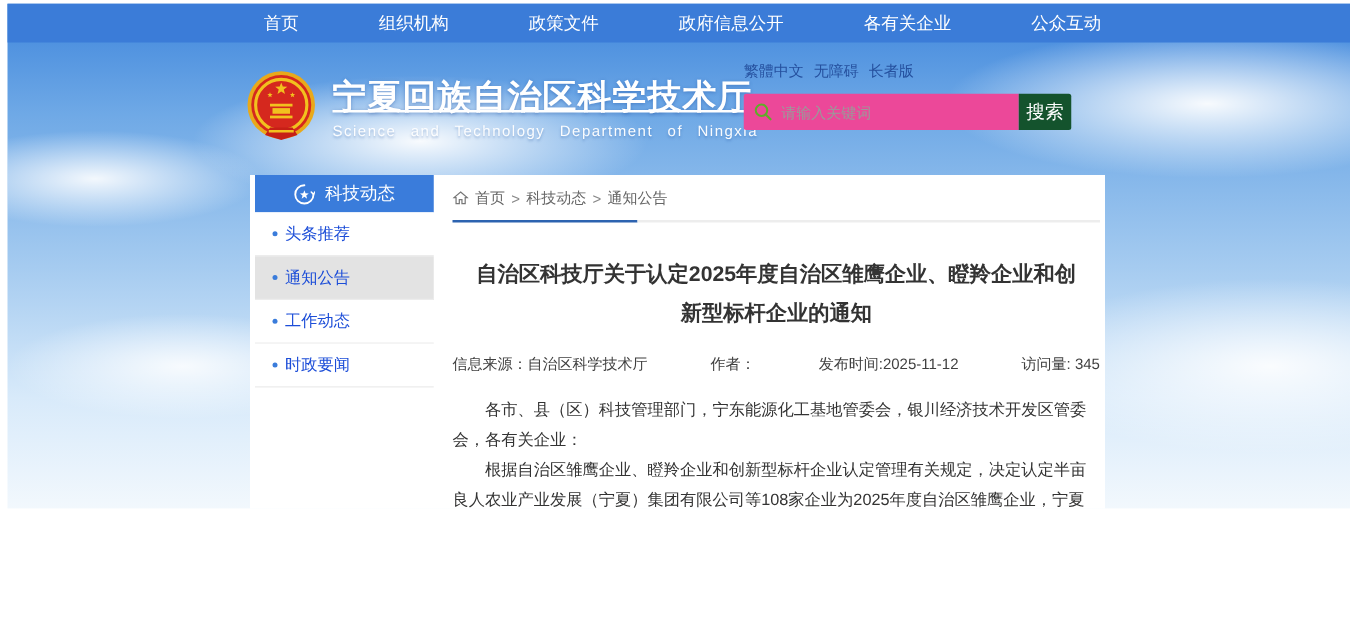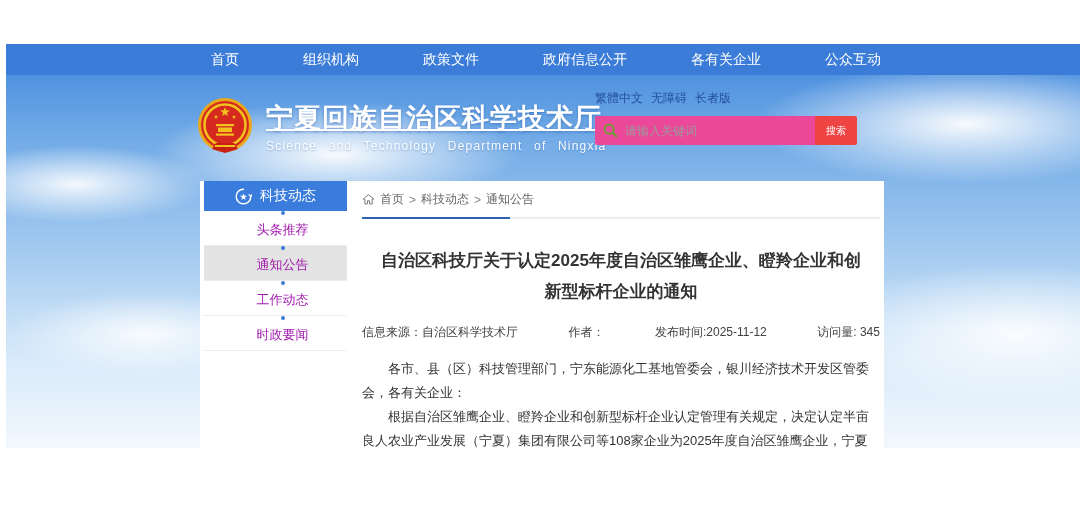--- a/index.html
+++ b/index.html
@@ -1,19 +1,19 @@
 <!DOCTYPE html>
 <html><head>
 <meta charset="utf-8">
 <style>
   * { margin:0; padding:0; box-sizing:border-box; }
   html,body { background:#ffffff; }
   body { font-family:"Liberation Sans","DejaVu Sans",sans-serif; }
   .page{
-    position:relative; width:1080px; height:407px; overflow:hidden; background:#ffffff;margin-top:41px;
+    position:relative; width:1080px; height:407px; overflow:hidden; background:#ffffff;
   }
   .sky{
     position:absolute; left:6px; top:3px; right:0; bottom:0;
     background:
       radial-gradient(ellipse 260px 75px at 330px 110px, rgba(255,255,255,.95), rgba(255,255,255,0) 70%),
       radial-gradient(ellipse 200px 60px at 140px 290px, rgba(255,255,255,.85), rgba(255,255,255,0) 70%),
       radial-gradient(ellipse 300px 85px at 960px 80px, rgba(255,255,255,.95), rgba(255,255,255,0) 70%),
       radial-gradient(ellipse 300px 100px at 1010px 290px, rgba(255,255,255,.9), rgba(255,255,255,0) 70%),
       radial-gradient(ellipse 190px 55px at 70px 140px, rgba(255,255,255,.9), rgba(255,255,255,0) 70%),
       radial-gradient(ellipse 240px 70px at 560px 330px, rgba(255,255,255,.8), rgba(255,255,255,0) 70%),
@@ -52,36 +52,36 @@
   .search-field{
     flex:1; background:#ec4899; display:flex; align-items:center; padding:0 8px;
     border-radius:2px 0 0 2px;
   }
   .search-field input{
     border:none; outline:none; flex:1; font-size:12px; color:#333;
     font-family:"Liberation Sans","DejaVu Sans",sans-serif; background:transparent;
   }
   .search-field input::placeholder{ color:#9a9a9a; }
   .search-btn{
-    width:42px; background:#ef4444; color:#fff; font-size:10px; border:none; cursor:pointer;
+    width:42px; background:#14532d; color:#fff; font-size:15px; border:none; cursor:pointer;
     border-radius:0 2px 2px 0; font-family:"Liberation Sans","DejaVu Sans",sans-serif;
   }
   
   .content-card{
     position:absolute; left:200px; top:140px; width:684px; height:373px; background:#ffffff;
   }
   .sidebar{ position:absolute; left:4px; top:0; width:143px; }
   .sidebar-head{
     height:30px; background:#3a7cdb; color:#fff; font-size:14px;
     display:flex; align-items:center; justify-content:center; gap:8px;
   }
   .sidebar-menu{ background:#ffffff; }
   .side-item{
     height:35px; display:flex; align-items:center; padding-left:14px; gap:6px;
-    font-size:13px; color:#a21caf; border-bottom:1px solid #ececec; cursor:pointer; background:#fff;flex-direction:column;
+    font-size:13px; color:#1d4ed8; border-bottom:1px solid #ececec; cursor:pointer; background:#fff;
   }
   .side-item.active{ background:#e3e3e3; }
   .bullet{ width:4px; height:4px; border-radius:50%; background:#3a7cdb; flex:0 0 auto; }
   
   .article{ margin-left:162px; padding:10px 2px 0 0; width:520px; }
   .breadcrumb{ display:flex; align-items:center; gap:5px; font-size:12px; color:#666; }
   .crumb{ cursor:pointer; }
   .crumb-sep{ color:#888; }
   .divider{ display:flex; margin-top:9px; height:2px; }
   .divider-blue{ width:148px; background:#2d63b0; }

